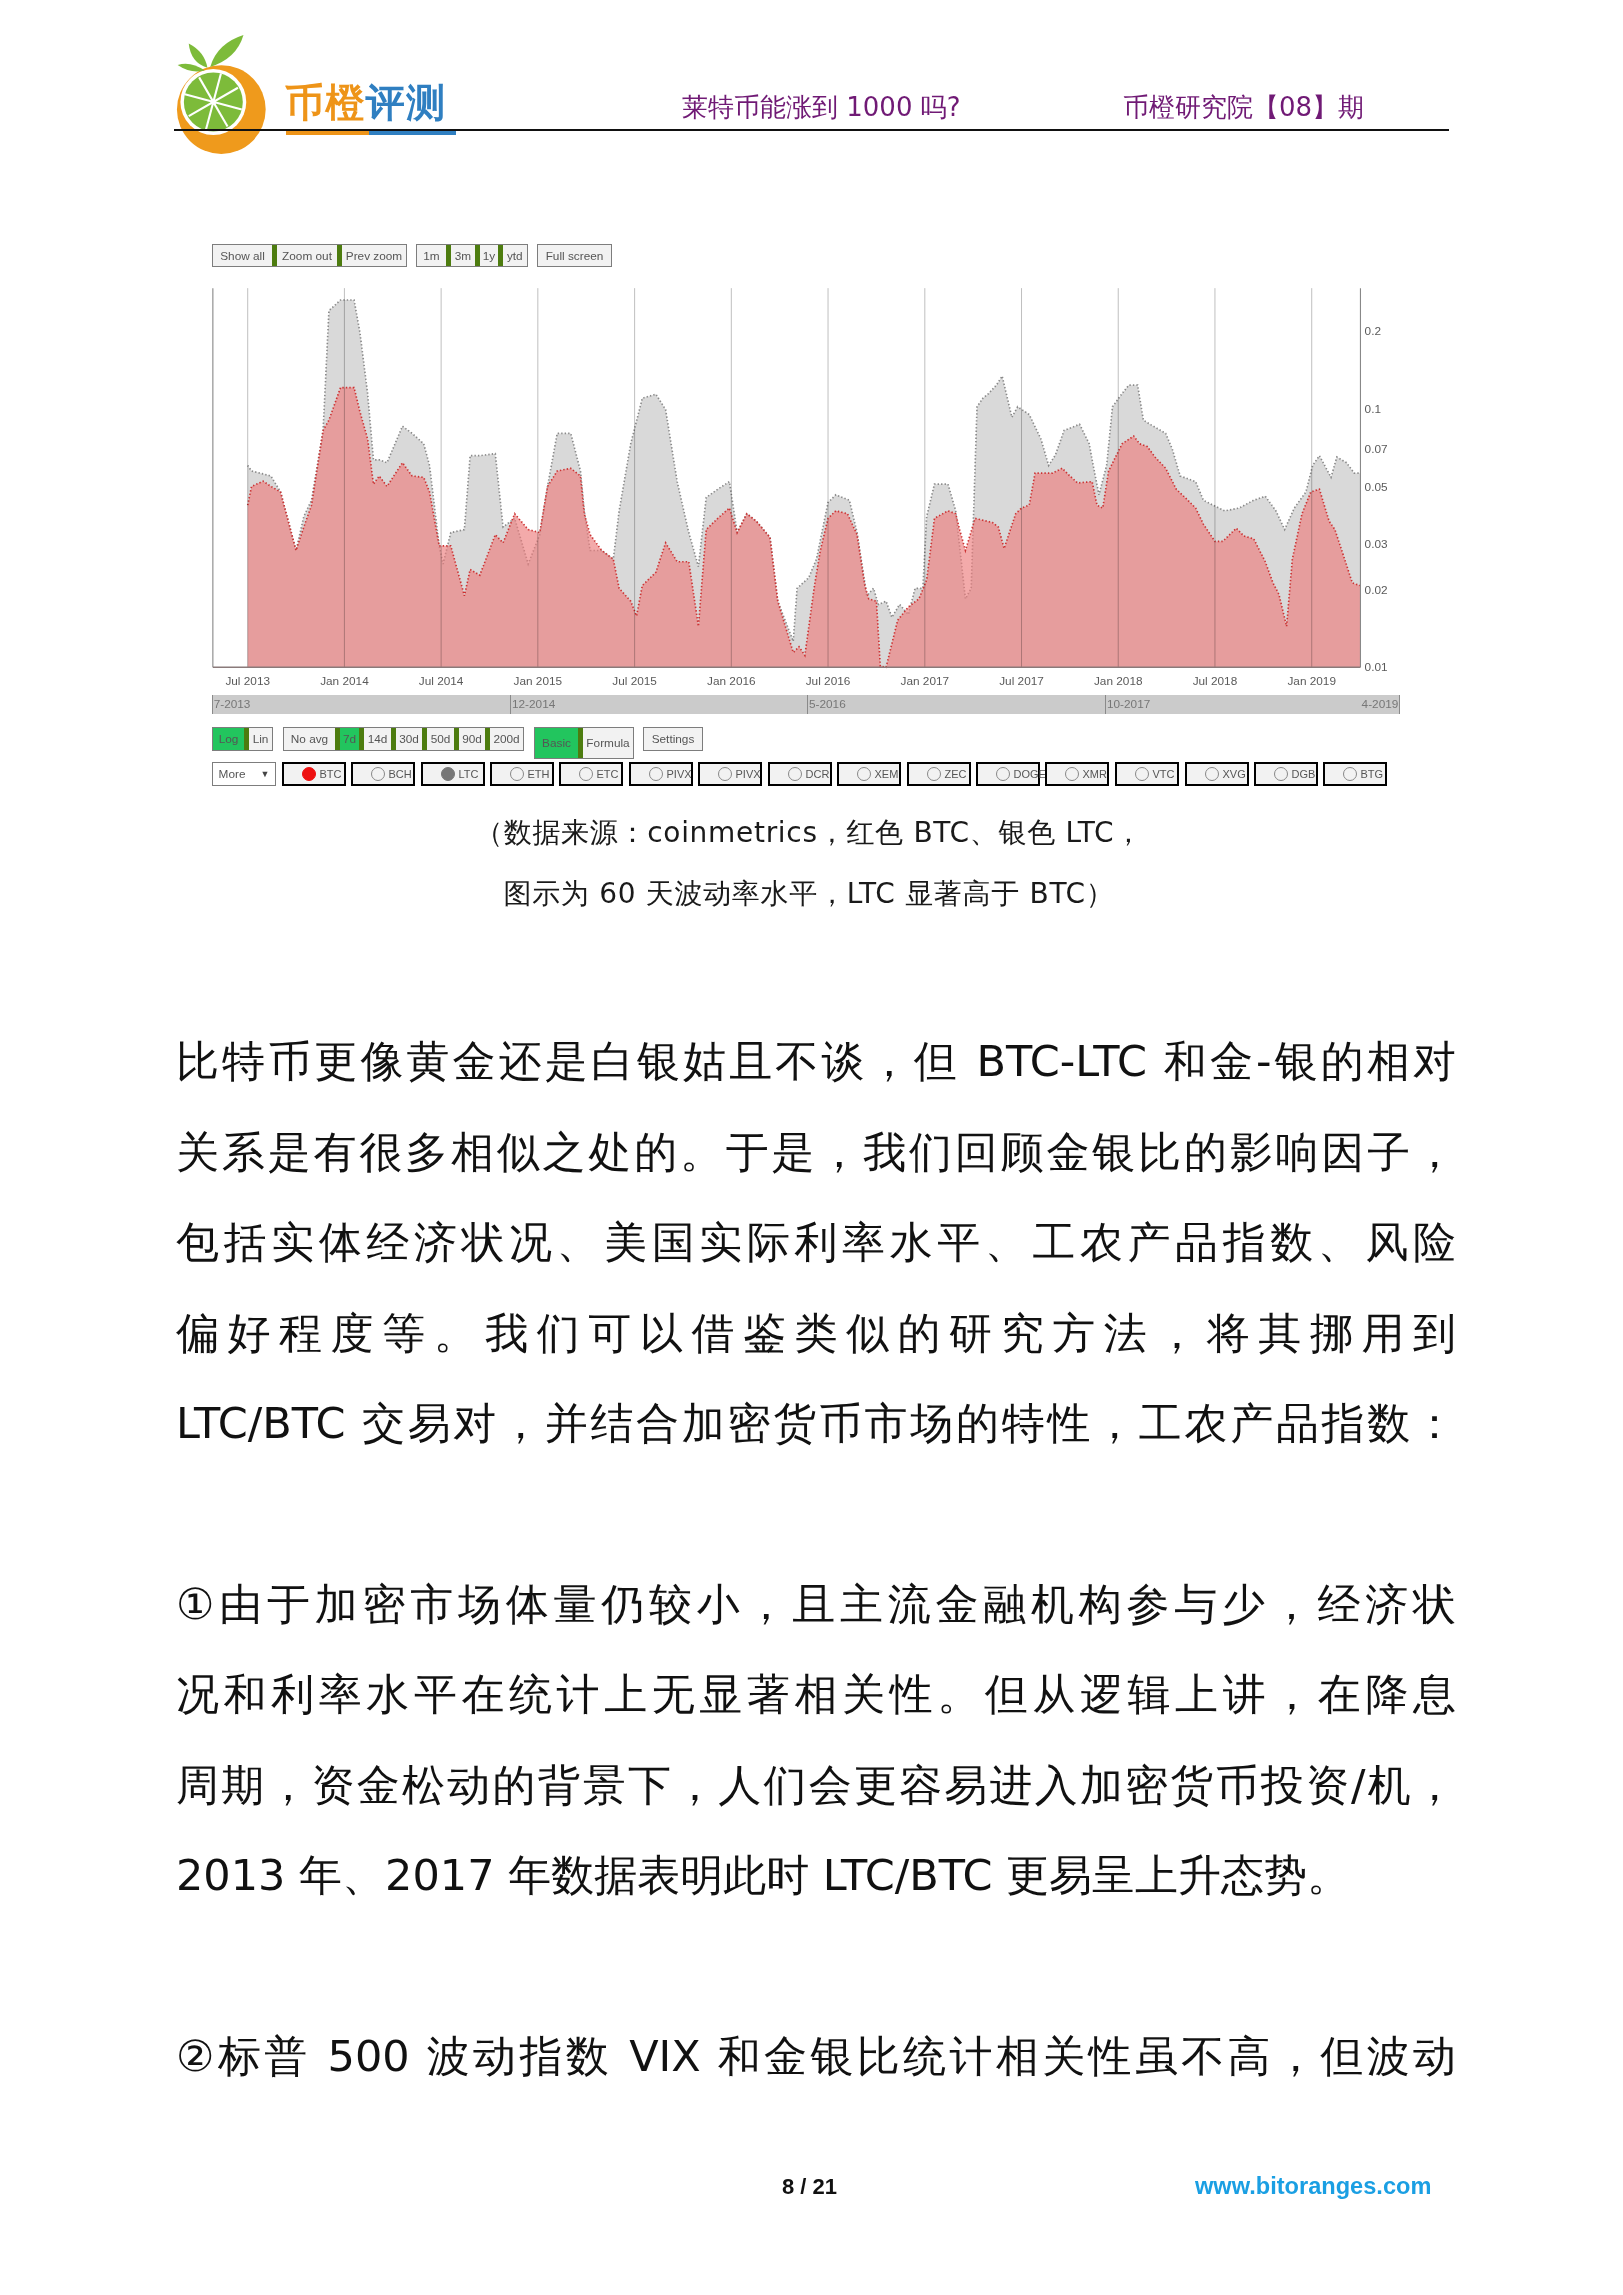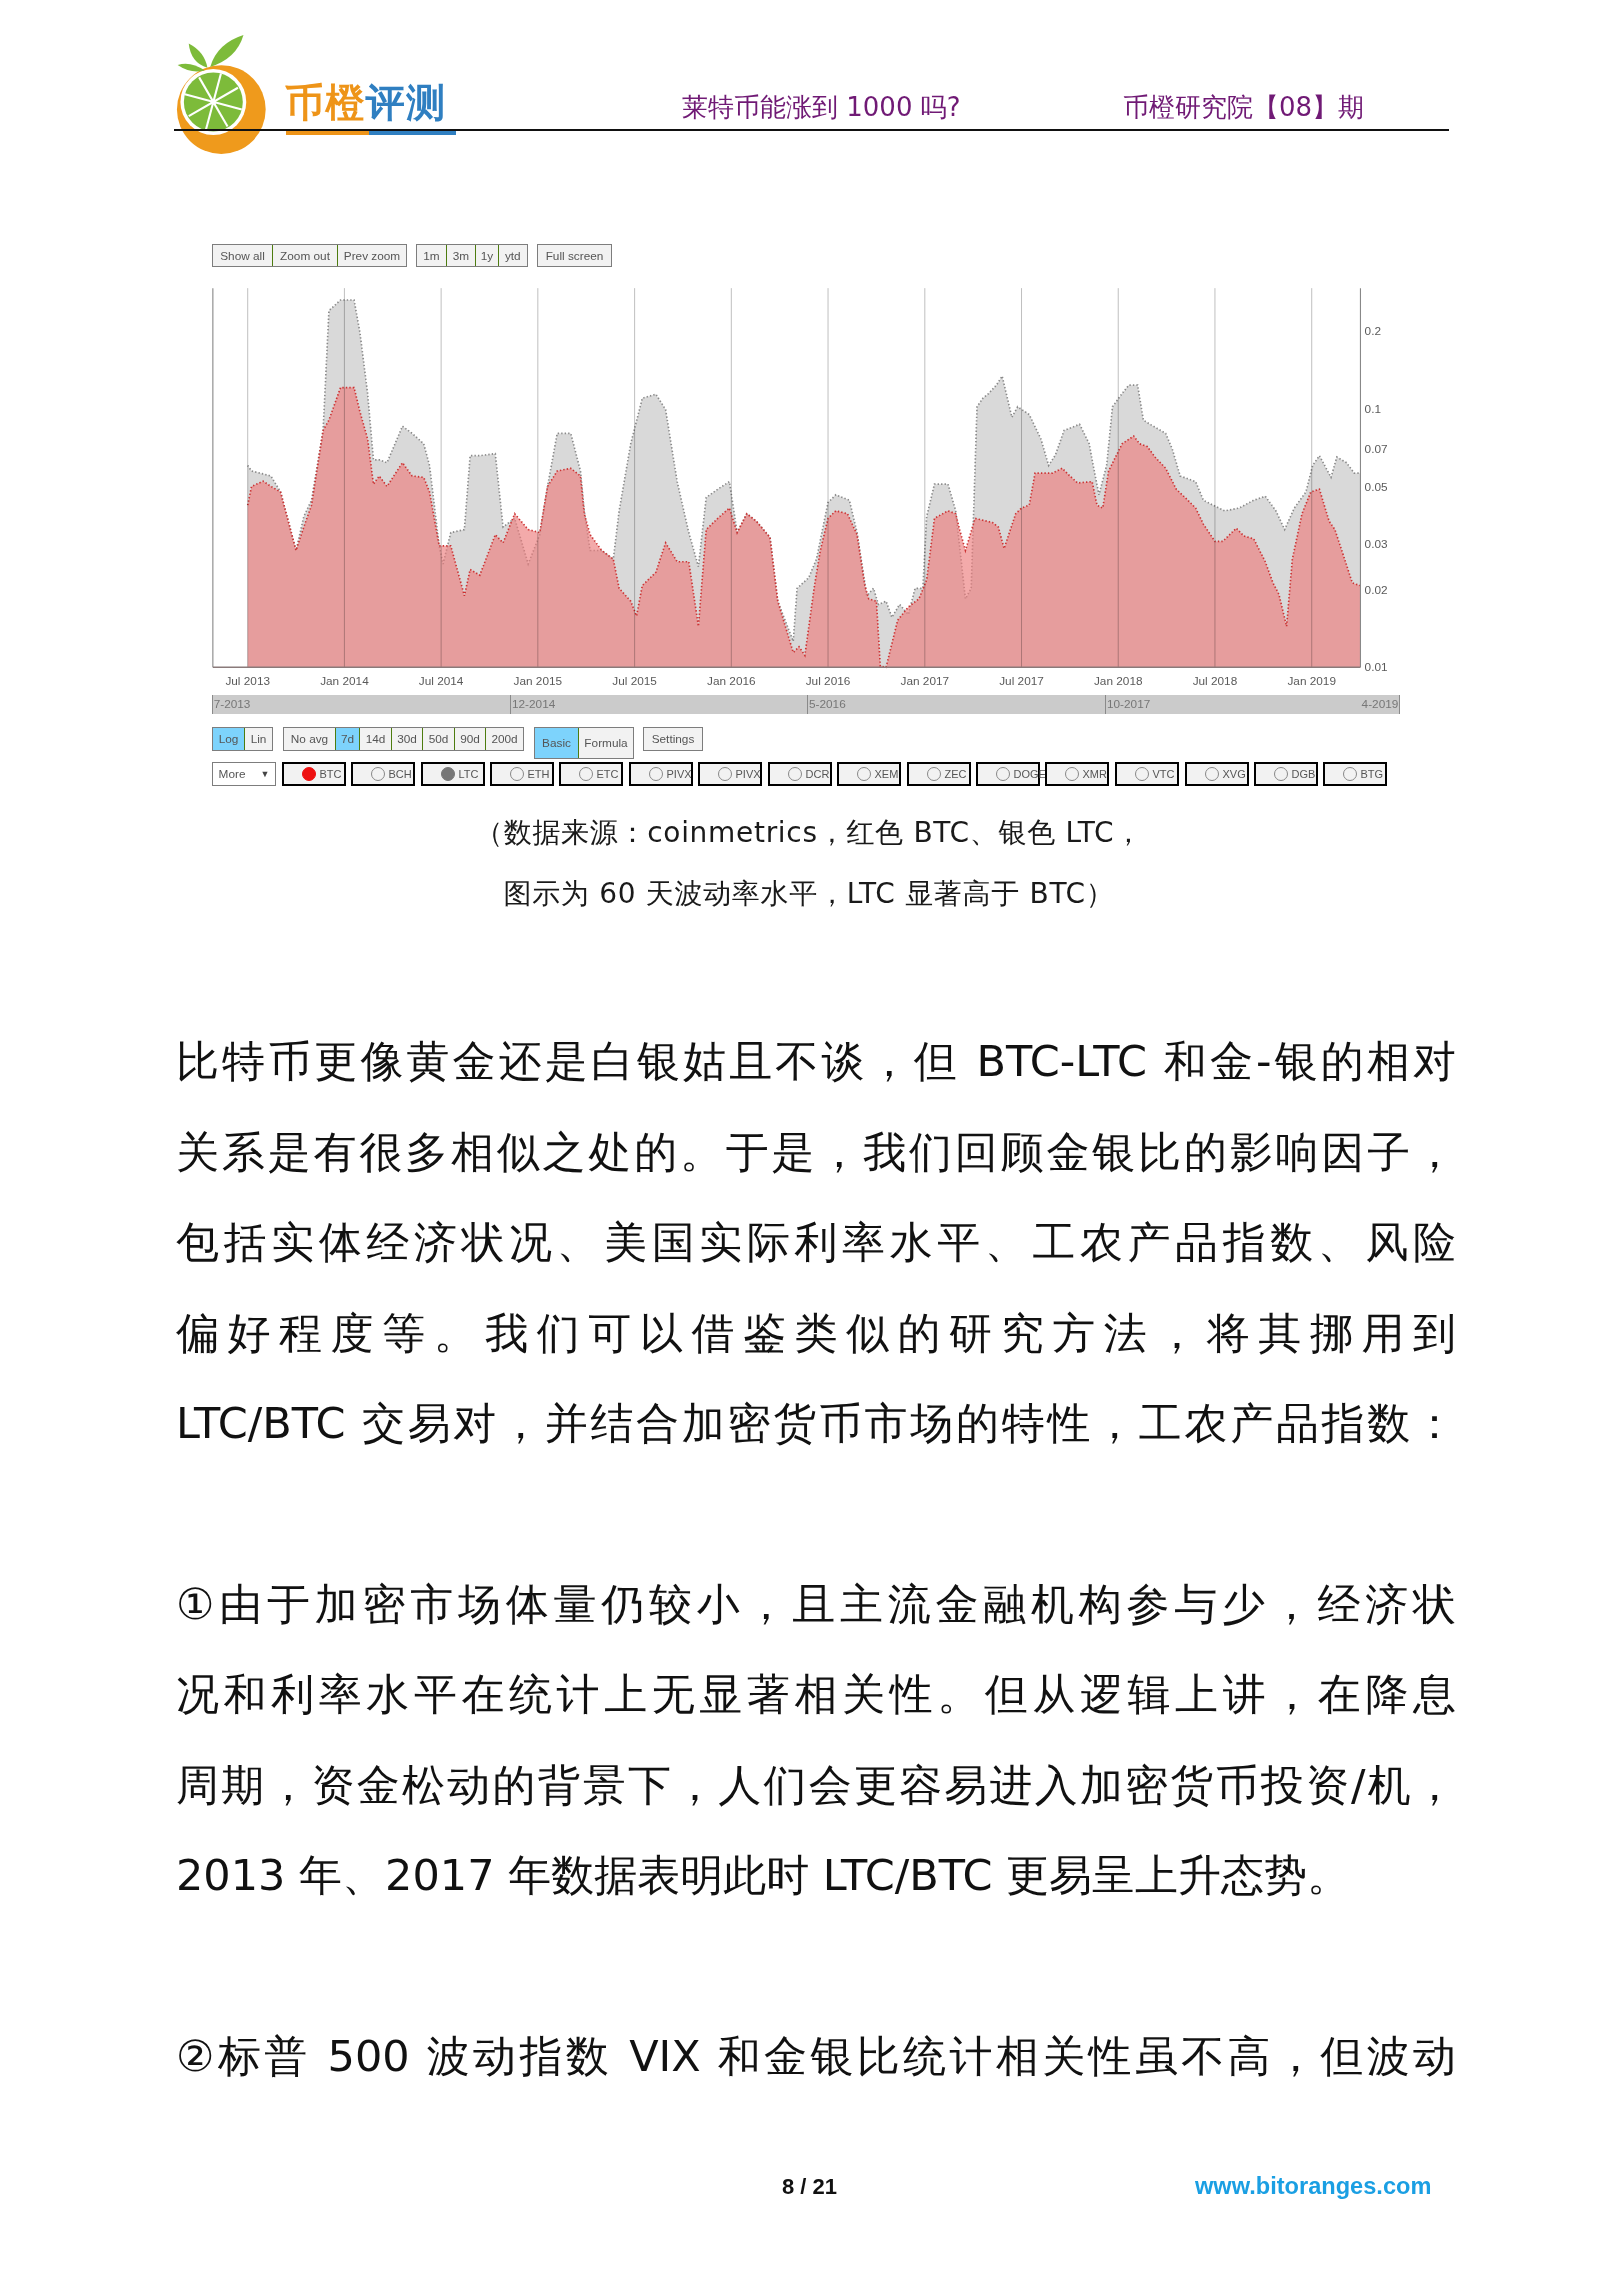--- a/index.html
+++ b/index.html
@@ -8,23 +8,23 @@
   .logo-svg{position:absolute;left:170px;top:28px;width:104px;height:132px;}
   .logo-text{position:absolute;left:285px;top:78px;font-family:Liberation Serif, serif;font-weight:bold;font-size:39px;line-height:49px;white-space:nowrap;letter-spacing:1.4px;}
   .logo-orange{color:#ee9418;}
   .logo-blue{color:#2f7fc1;}
   .logo-bar-o{position:absolute;left:286px;top:131px;width:83px;height:3.5px;background:#ee9418;}
   .logo-bar-b{position:absolute;left:369px;top:131px;width:87px;height:3.5px;background:#2f7fc1;}
   .hdr-title{position:absolute;top:92px;font-size:26px;line-height:30.5px;color:#701a75;white-space:nowrap;}
   .hdr-rule{position:absolute;left:174px;top:129px;width:1275px;height:2.1px;background:#111;}
   
   .bgroup{position:absolute;display:flex;height:23px;box-sizing:border-box;border:1px solid #7d7d7d;background:#f2f2f2;}
-  .btn{height:100%;box-sizing:border-box;display:flex;align-items:center;justify-content:center;border-left:1px solid #4d7c0f;font-family:"Liberation Sans",sans-serif;font-size:11.8px;color:#555;white-space:nowrap;}
+  .btn{height:100%;box-sizing:border-box;display:flex;align-items:center;justify-content:center;border-left:5px solid #4d7c0f;font-family:"Liberation Sans",sans-serif;font-size:11.8px;color:#555;white-space:nowrap;}
   .btn:first-child{border-left:none;}
-  .btn.sel{background:#7dd3fc;}
+  .btn.sel{background:#22c55e;}
   .more-select{position:absolute;left:212px;top:762px;width:64px;height:23.6px;box-sizing:border-box;border:1px solid #7d7d7d;background:#fff;display:flex;align-items:center;justify-content:space-between;padding:0 5.6px;font-family:"Liberation Sans",sans-serif;font-size:11.8px;color:#555;}
   .more-arrow{font-size:9px;color:#444;}
   .coin{position:absolute;top:762px;width:64px;height:23.6px;box-sizing:border-box;border:2px solid #000000;background:#f2f2f2;display:flex;align-items:center;padding-left:18px;font-family:"Liberation Sans",sans-serif;font-size:11px;color:#555;}
   .dot{width:14px;height:14px;border-radius:50%;box-sizing:border-box;border:1px solid #888;margin-right:3.5px;flex:none;background:transparent;}
   
   #chart-svg{position:absolute;left:208px;top:281px;width:1208px;height:410px;}
   .axis-txt{font-family:"Liberation Sans",sans-serif;font-size:17px;fill:#5a5a5a;}
   .nav{position:absolute;left:212px;top:695px;width:1188px;height:19.4px;background:#cbcbcb;border-left:1.4px solid #8a8a8a;border-right:1.4px solid #8a8a8a;box-sizing:border-box;}
   .nav-div{position:absolute;top:0;width:1px;height:19.4px;background:#8a8a8a;}
   .nav-lbl{position:absolute;top:0;line-height:19.4px;font-family:"Liberation Sans",sans-serif;font-size:11.8px;color:#777;white-space:nowrap;}

